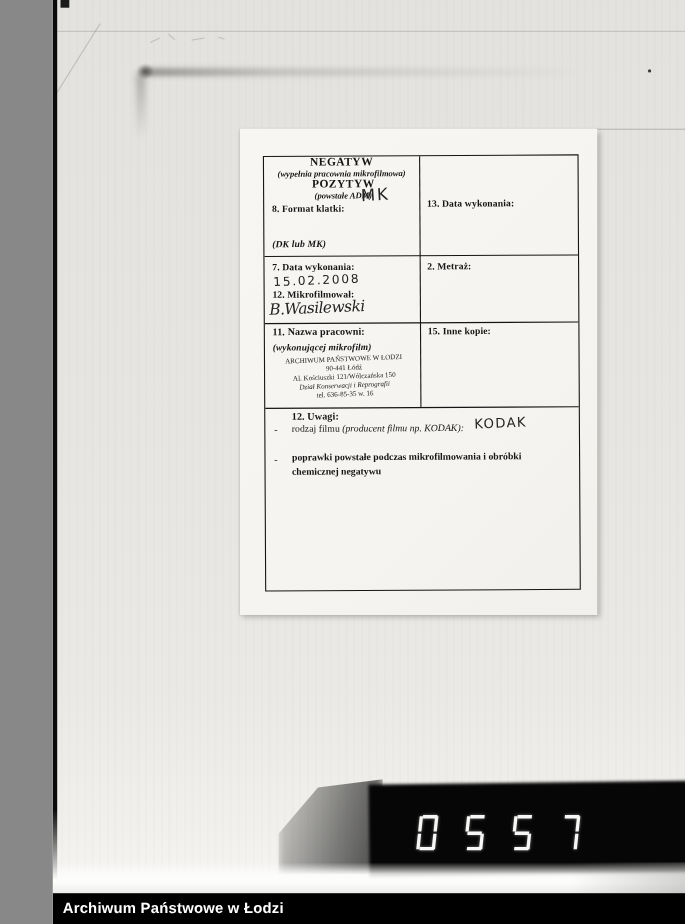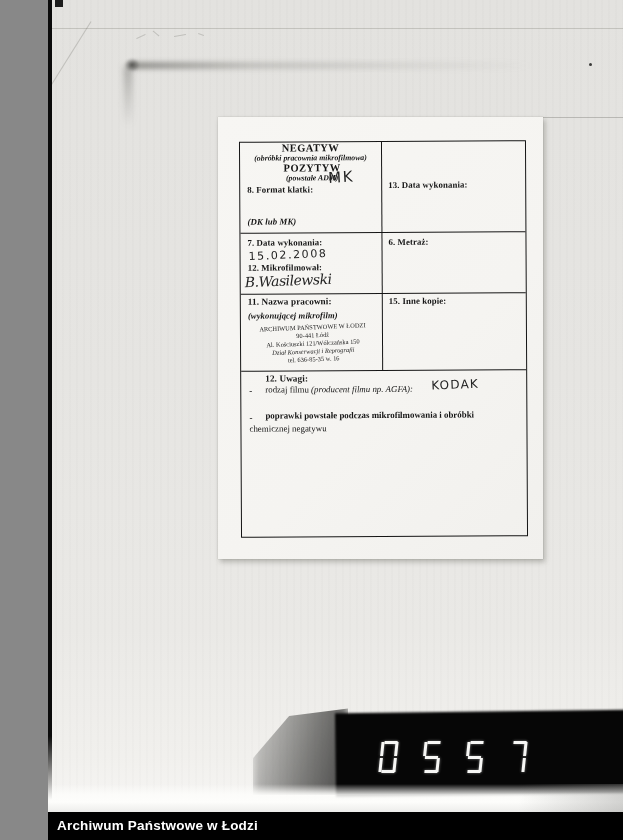--- a/index.html
+++ b/index.html
@@ -106,56 +106,56 @@
   <div class="corner-mark"></div>
 
   <div class="paper">
     <div class="ftable">
       <div class="hline" style="top:90px"></div>
       <div class="hline" style="top:151px"></div>
       <div class="hline" style="top:228px"></div>
       <div class="vline"></div>
 
       <div class="hdr" style="top:5px">NEGATYW</div>
-      <div class="sub" style="top:18px">(obróbki pracownia mikrofilmowa)</div>
+      <div class="sub" style="top:18px">(wypełnia pracownia mikrofilmowa)</div>
       <div class="hdr r" style="top:4px">POZYTYW</div>
       <div class="sub r" style="top:17px">(powstałe ADM)</div>
 
       <div class="cellt" style="left:7px;top:42px">8. Format klatki:</div>
       <div class="hand hw-mk">MK</div>
       <div class="cellt ital" style="left:7px;top:74px">(DK lub MK)</div>
       <div class="cellt" style="left:148px;top:38px">13. Data wykonania:</div>
 
       <div class="cellt" style="left:7px;top:95px">7. Data wykonania:</div>
       <div class="hand hw-date">15.02.2008</div>
       <div class="cellt" style="left:7px;top:120px">12. Mikrofilmował:</div>
       <div class="hand hw-sig">B.Wasilewski</div>
-      <div class="cellt" style="left:148px;top:95px">6. Metraż:</div>
+      <div class="cellt" style="left:148px;top:95px">2. Metraż:</div>
 
       <div class="cellt" style="left:7px;top:154px;font-size:9.2px">11. Nazwa pracowni:</div>
       <div class="cellt ital" style="left:7px;top:168px;font-size:8.6px">(wykonującej mikrofilm)</div>
       <div class="stamp">
         <div class="st-l1">ARCHIWUM PAŃSTWOWE W ŁODZI</div>
         <div class="st-l2">90-441 Łódź</div>
         <div class="st-l3">Al. Kościuszki 121/Wólczańska 150</div>
         <div class="st-l4">Dział Konserwacji i Reprografii</div>
         <div class="st-l5">tel. 636-85-35 w. 16</div>
       </div>
       <div class="cellt" style="left:148px;top:154px">15. Inne kopie:</div>
 
       <div class="cellt" style="left:24px;top:231px;font-size:9.2px">12. Uwagi:</div>
       <div class="dash" style="left:8px;top:243px">-</div>
       <div class="uwagi-line" style="left:24px;top:242px">
         <span style="font-weight:normal">rodzaj filmu</span>
-        <span class="ital">(producent filmu np. AGFA):</span>
+        <span class="ital">(producent filmu np. KODAK):</span>
       </div>
       <div class="hand hw-kodak">KODAK</div>
       <div class="dash" style="left:8px;top:270px">-</div>
       <div class="uwagi-line" style="left:24px;top:268px;font-weight:bold">poprawki powstałe podczas mikrofilmowania i obróbki</div>
-      <div class="uwagi-line" style="left:8px;top:281px;font-weight:normal">chemicznej negatywu</div>
+      <div class="uwagi-line" style="left:24px;top:281px;font-weight:bold">chemicznej negatywu</div>
     </div>
   </div>
 
   <div class="counter-wedge"></div>
   <div class="counter-box"></div>
   <div class="counter-digits"><span class="ssd"><i class="seg seg-a"></i><i class="seg seg-b"></i><i class="seg seg-c"></i><i class="seg seg-d"></i><i class="seg seg-e"></i><i class="seg seg-f"></i></span><span class="ssd"><i class="seg seg-a"></i><i class="seg seg-f"></i><i class="seg seg-g"></i><i class="seg seg-c"></i><i class="seg seg-d"></i></span><span class="ssd"><i class="seg seg-a"></i><i class="seg seg-f"></i><i class="seg seg-g"></i><i class="seg seg-c"></i><i class="seg seg-d"></i></span><span class="ssd"><i class="seg seg-a"></i><i class="seg seg-b"></i><i class="seg seg-c"></i></span></div>
 
   <div class="glow-strip"></div>
   <div class="strip-shade"></div>
 

